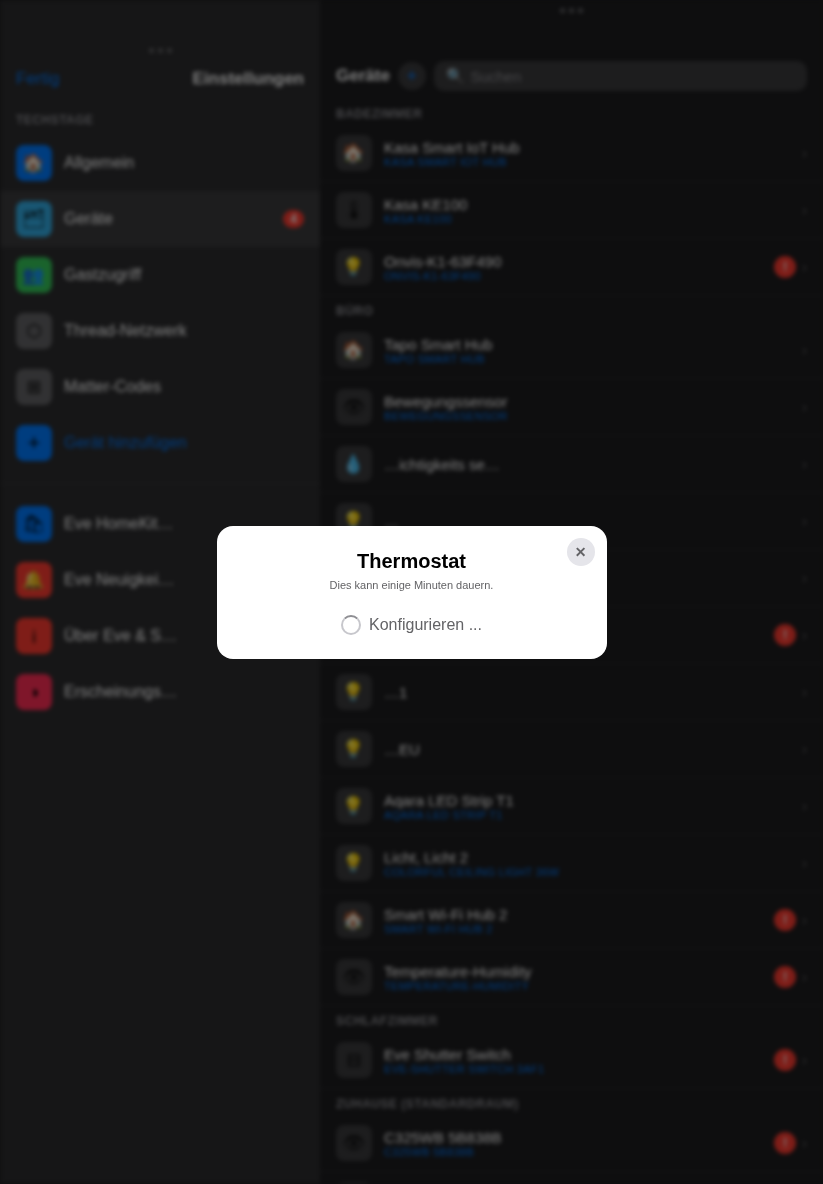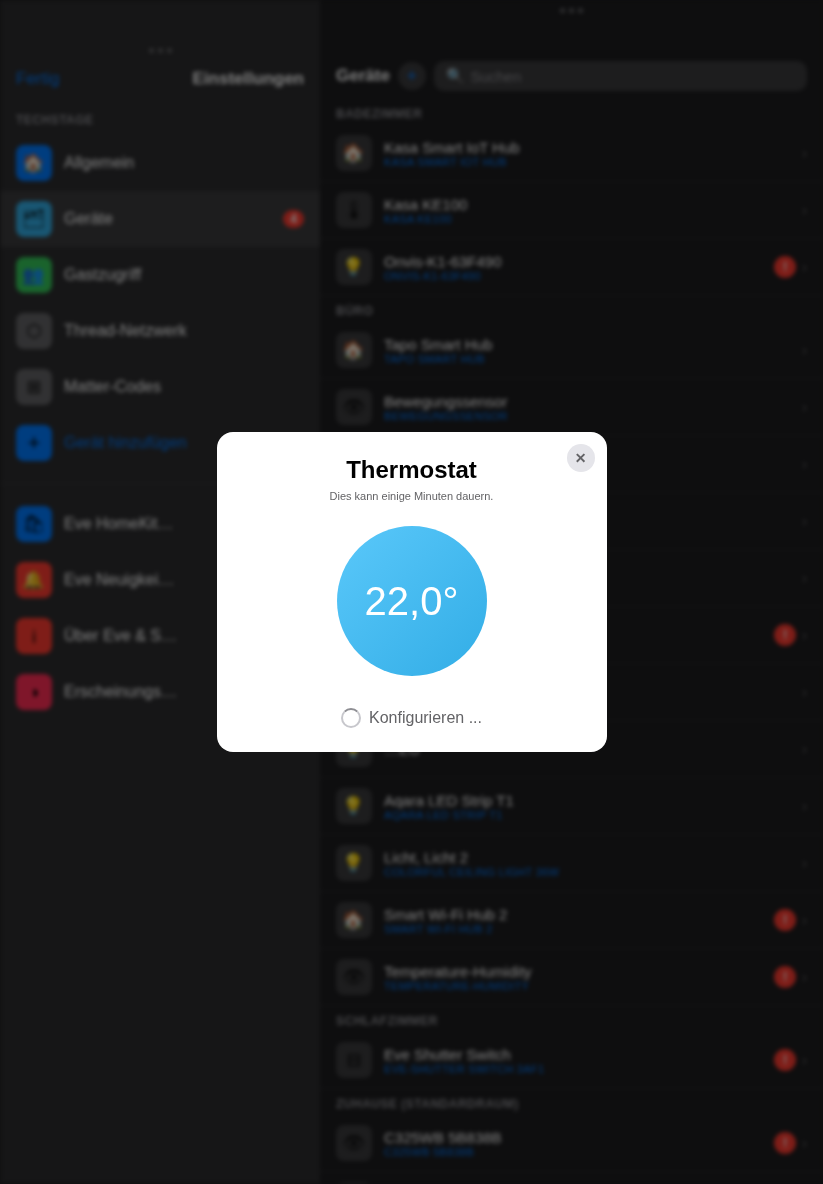--- a/index.html
+++ b/index.html
@@ -291,21 +291,21 @@
       display: flex;
       align-items: center;
       justify-content: center;
       color: #636366;
       font-size: 14px;
       cursor: pointer;
       font-weight: 600;
     }
 
     .modal-title {
-      font-size: 24px;
+      font-size: 20px;
       font-weight: 700;
       color: #000000;
       margin-bottom: 6px;
       text-align: center;
     }
 
     .modal-subtitle {
       font-size: 11px;
       color: #636366;
       text-align: center;
@@ -663,21 +663,18 @@
 
     </div>
   </div>
 </div>
 
 <div class="modal-overlay">
   <div class="modal">
     <div class="modal-close">✕</div>
     <div class="modal-title">Thermostat</div>
     <div class="modal-subtitle">Dies kann einige Minuten dauern.</div>
-    <div class="thermostat-circle">
-      <span class="thermostat-temp">22,0°</span>
-    </div>
     <div class="modal-configuring">
       <div class="spinner"></div>
       <span>Konfigurieren ...</span>
     </div>
   </div>
 </div>
 
 </body></html>

